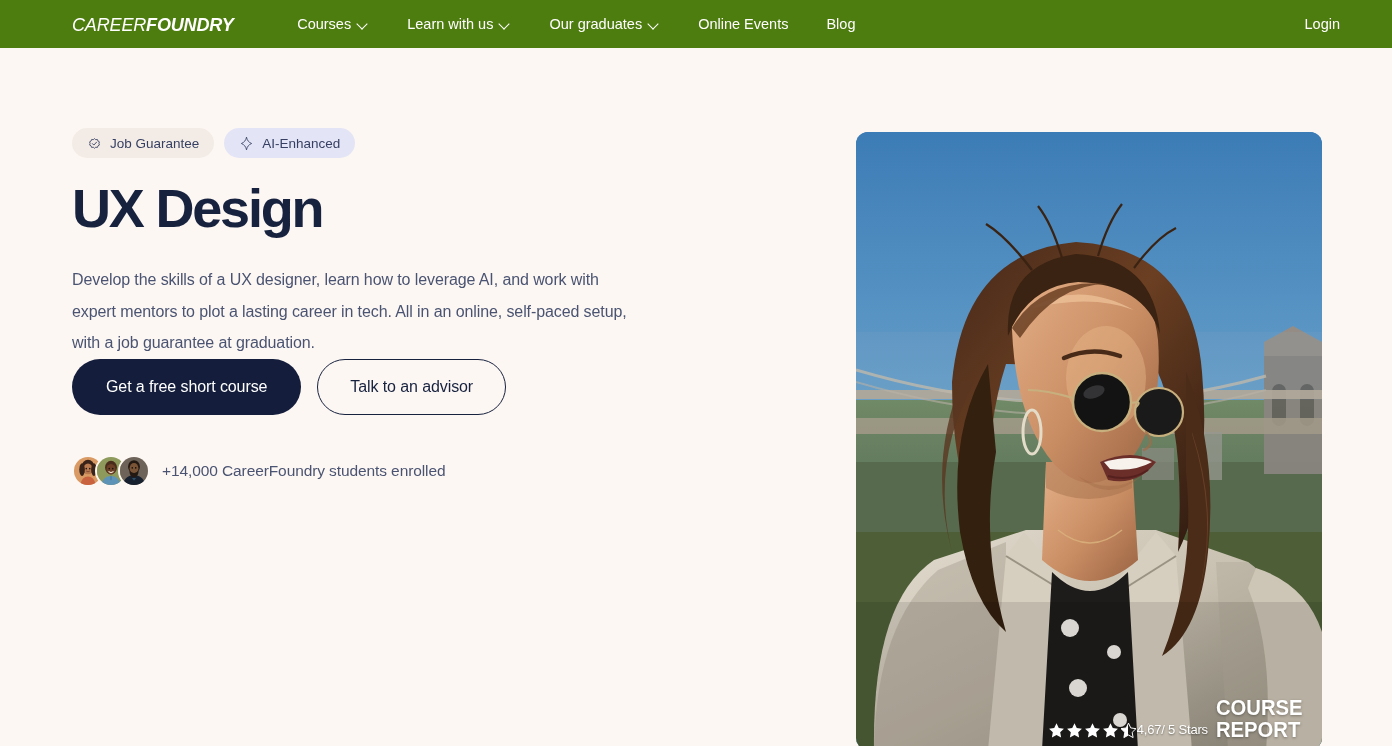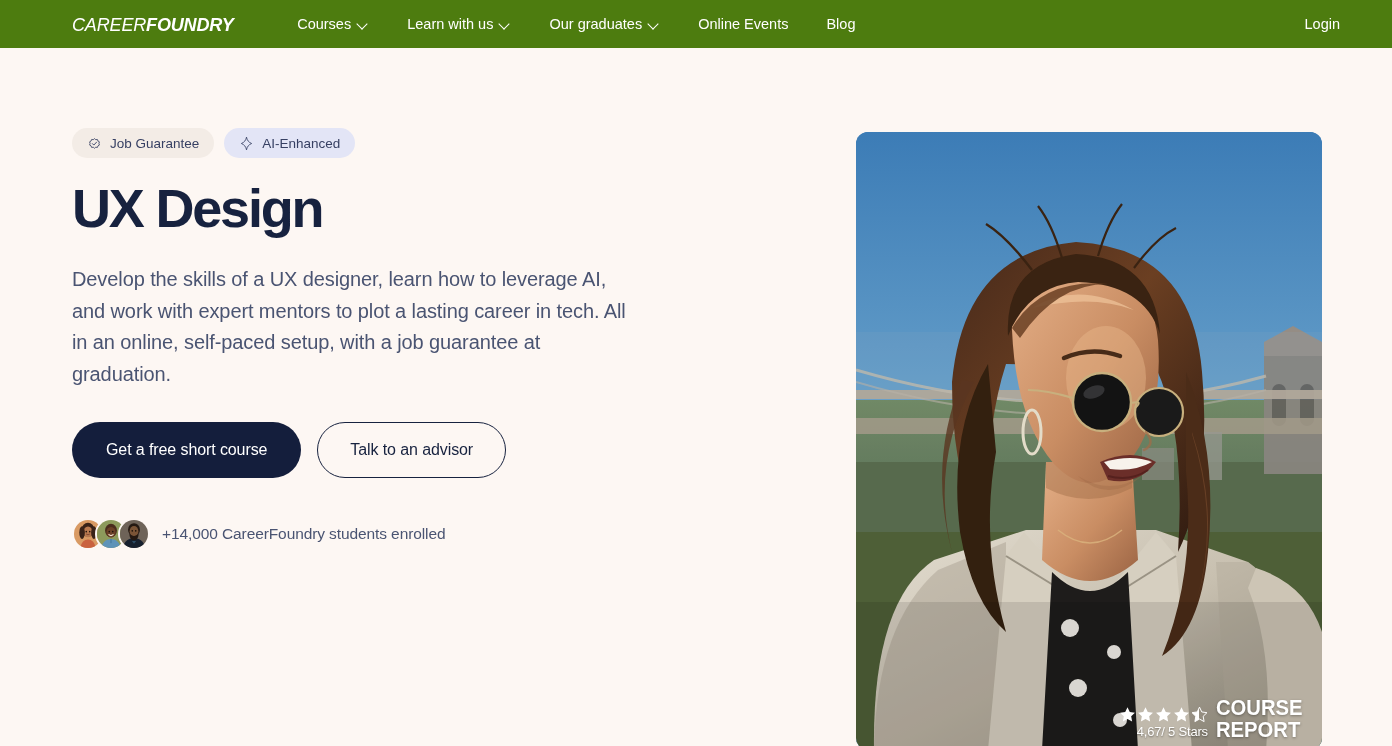--- a/index.html
+++ b/index.html
@@ -133,25 +133,24 @@
   .hero-title {
     font-size: 54px;
     font-weight: 800;
     letter-spacing: -2.2px;
     color: #17223F;
     line-height: 1.04;
     margin-bottom: 28px;
   }
 
   .hero-desc {
-    font-size: 20px;
+    font-size: 16px;
     line-height: 31.5px;
     color: #4A5472;
     max-width: 560px;
-    margin-bottom: 32px;
     letter-spacing: -0.1px;
   }
 
   
   .cta-row {
     display: flex;
     gap: 16px;
     margin-bottom: 40px;
   }
   .btn {
@@ -226,21 +225,21 @@
   
   .cr-badge {
     position: absolute;
     right: 12px;
     bottom: 10px;
     display: flex;
     align-items: flex-end;
     gap: 8px;
     color: #FFFFFF;
   }
-  .cr-left { display: flex; flex-direction: column; align-items: flex-end; }
+  .cr-left { display: flex; flex-direction: row; align-items: flex-start; }
   .cr-stars { display: flex; gap: 1px; margin-bottom: 1px; }
   .cr-stars svg { display: block; }
   .cr-rating {
     font-size: 13px;
     font-weight: 500;
     letter-spacing: -0.2px;
     line-height: 1.2;
     text-shadow: 0 1px 2px rgba(0,0,0,.45);
   }
   .cr-right {

